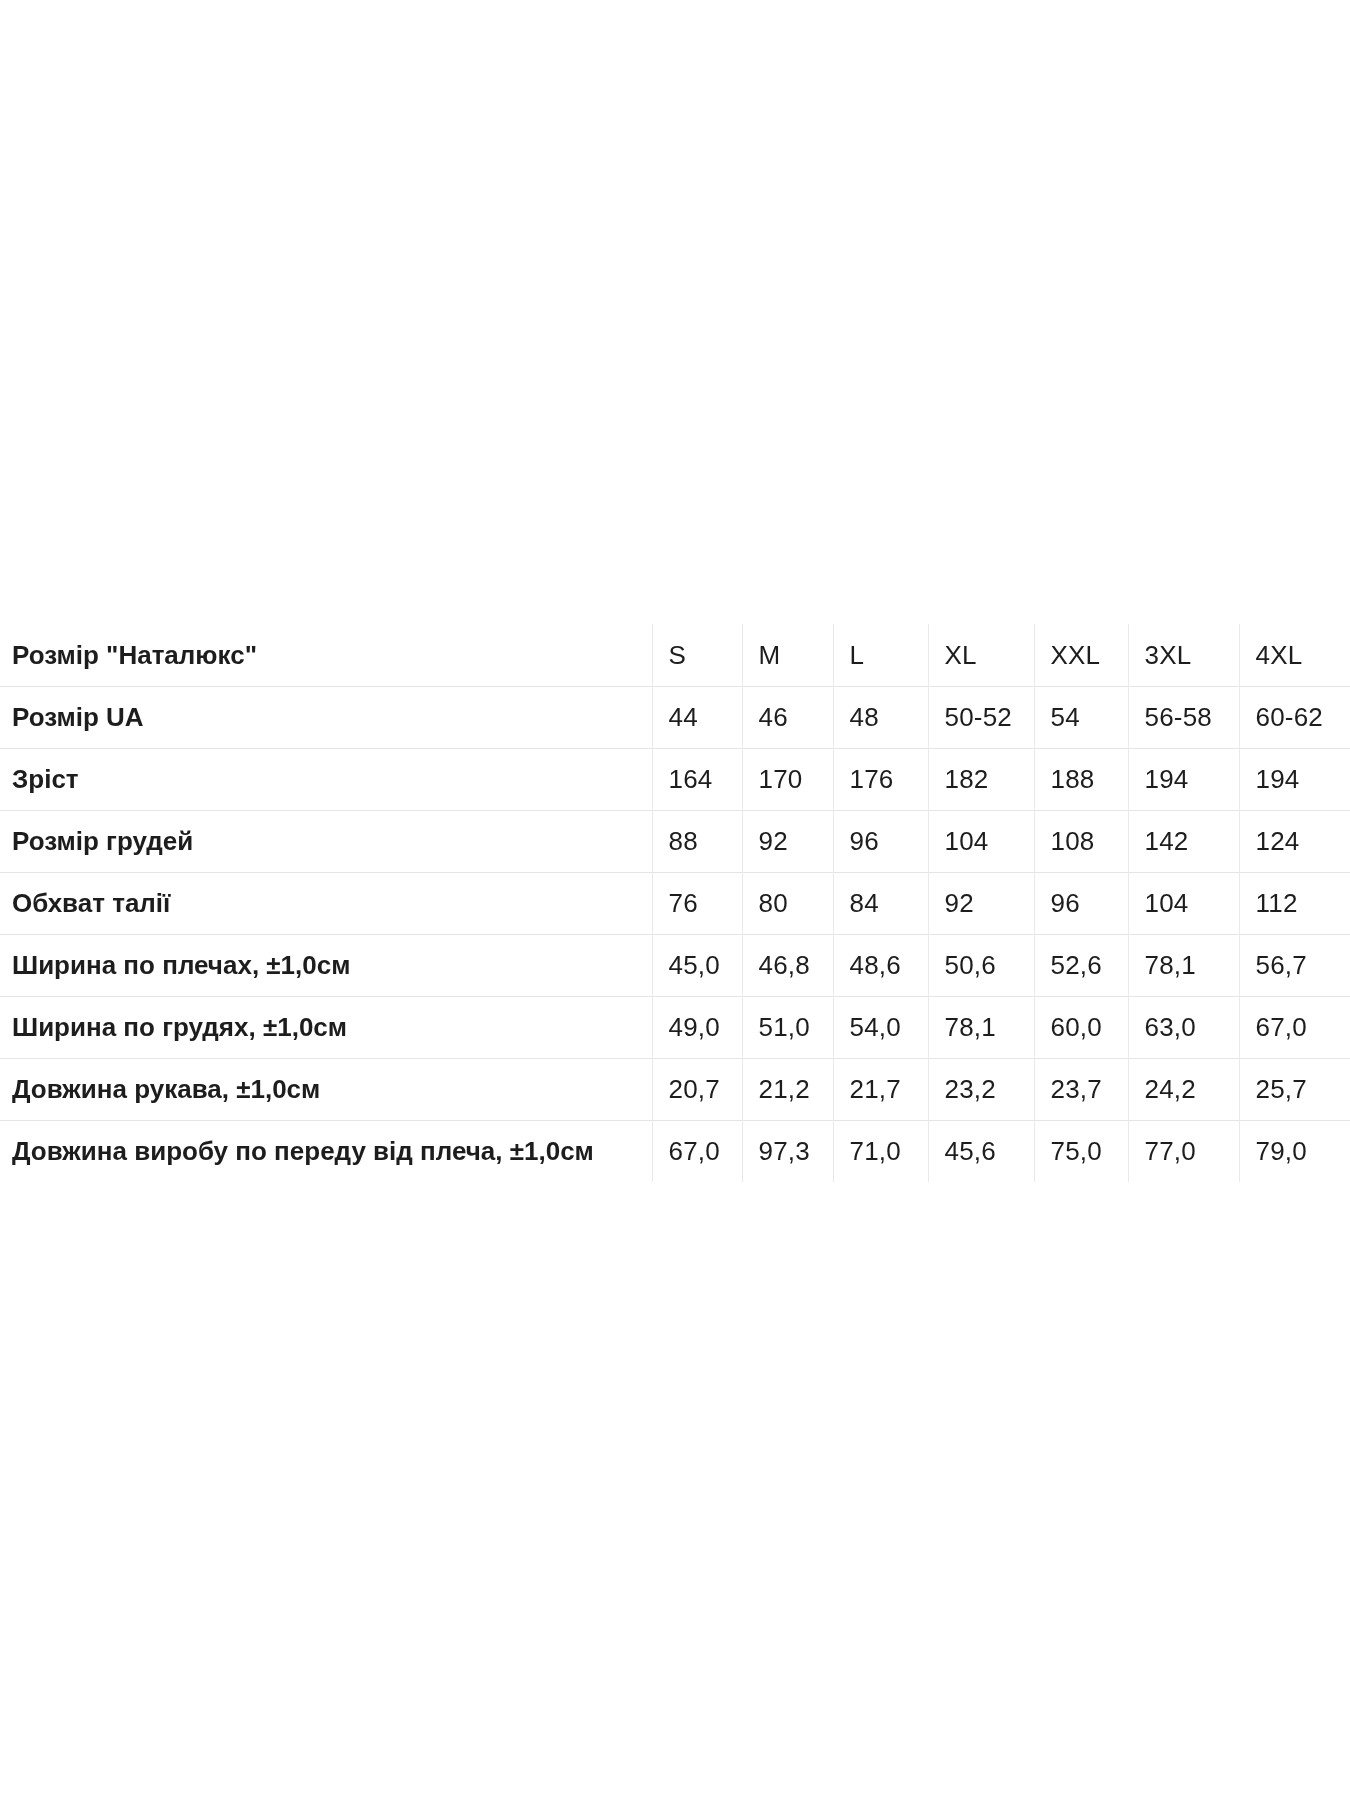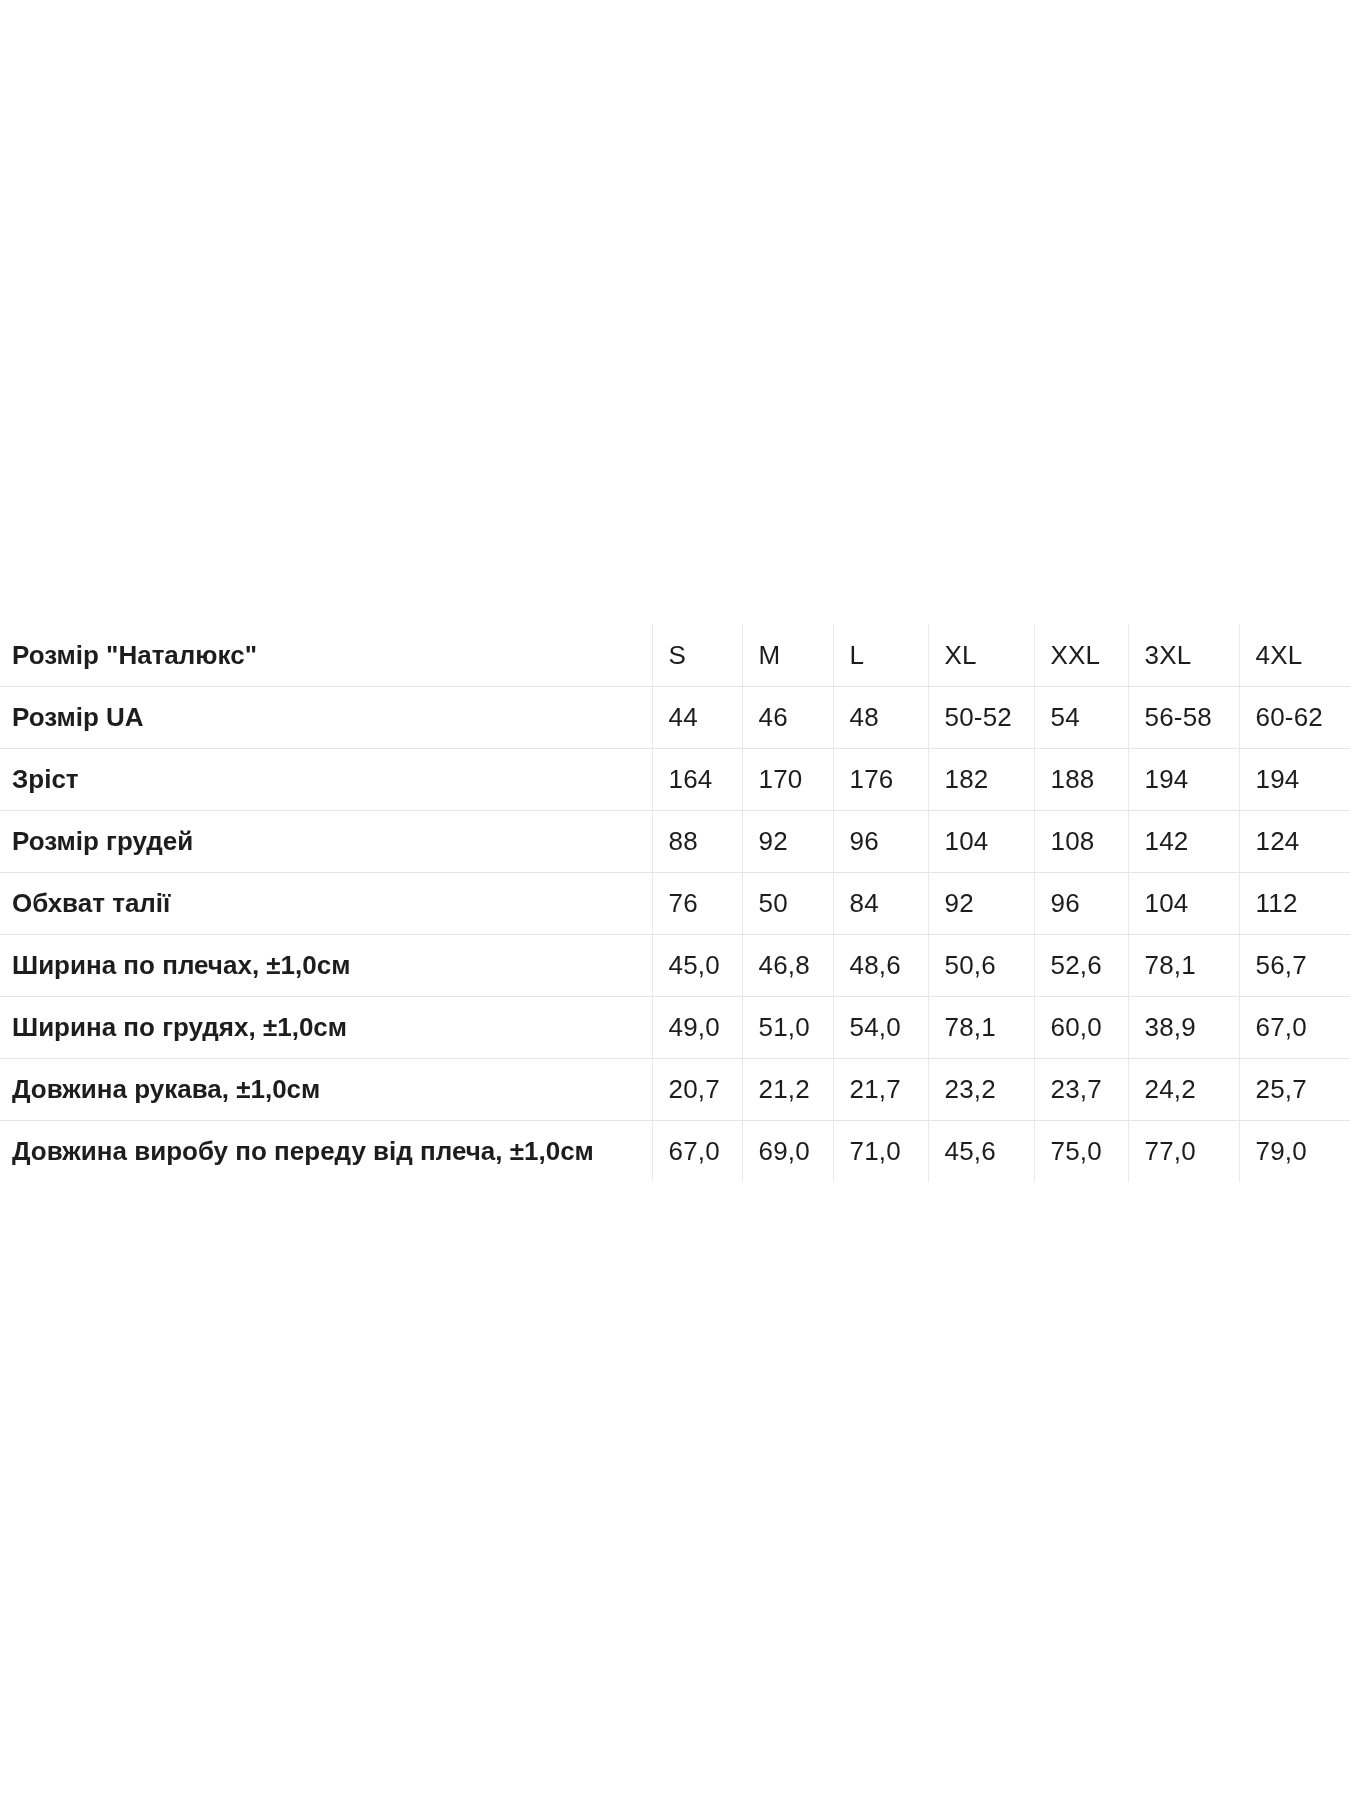--- a/index.html
+++ b/index.html
@@ -104,21 +104,21 @@
           <td>92</td>
           <td>96</td>
           <td>104</td>
           <td>108</td>
           <td>142</td>
           <td>124</td>
         </tr>
         <tr>
           <td class="label-cell">Обхват талії</td>
           <td>76</td>
-          <td>50</td>
+          <td>80</td>
           <td>84</td>
           <td>92</td>
           <td>96</td>
           <td>104</td>
           <td>112</td>
         </tr>
         <tr>
           <td class="label-cell">Ширина по плечах, ±1,0см</td>
           <td>45,0</td>
           <td>46,8</td>
@@ -128,37 +128,37 @@
           <td>78,1</td>
           <td>56,7</td>
         </tr>
         <tr>
           <td class="label-cell">Ширина по грудях, ±1,0см</td>
           <td>49,0</td>
           <td>51,0</td>
           <td>54,0</td>
           <td>78,1</td>
           <td>60,0</td>
-          <td>38,9</td>
+          <td>63,0</td>
           <td>67,0</td>
         </tr>
         <tr>
           <td class="label-cell">Довжина рукава, ±1,0см</td>
           <td>20,7</td>
           <td>21,2</td>
           <td>21,7</td>
           <td>23,2</td>
           <td>23,7</td>
           <td>24,2</td>
           <td>25,7</td>
         </tr>
         <tr>
           <td class="label-cell">Довжина виробу по переду від плеча, ±1,0см</td>
           <td>67,0</td>
-          <td>69,0</td>
+          <td>97,3</td>
           <td>71,0</td>
           <td>45,6</td>
           <td>75,0</td>
           <td>77,0</td>
           <td>79,0</td>
         </tr>
       </tbody>
   </table>
 </div>
 

